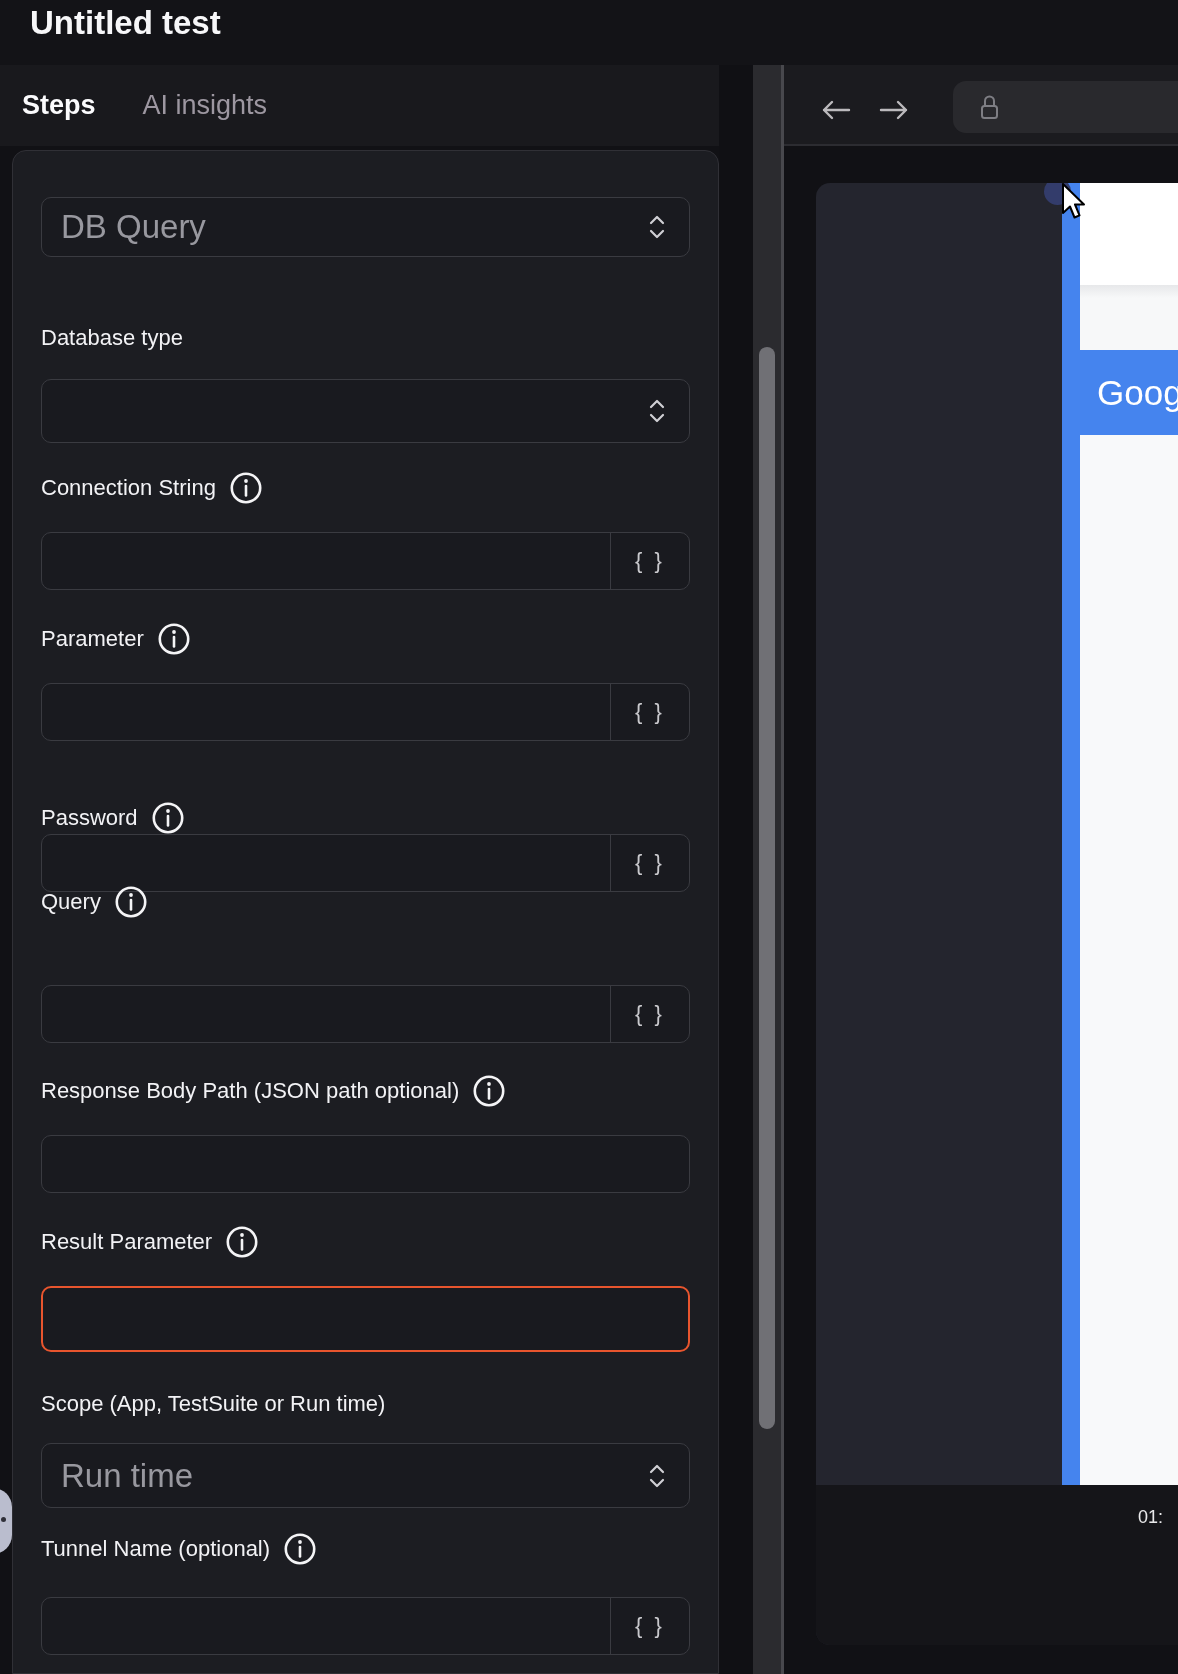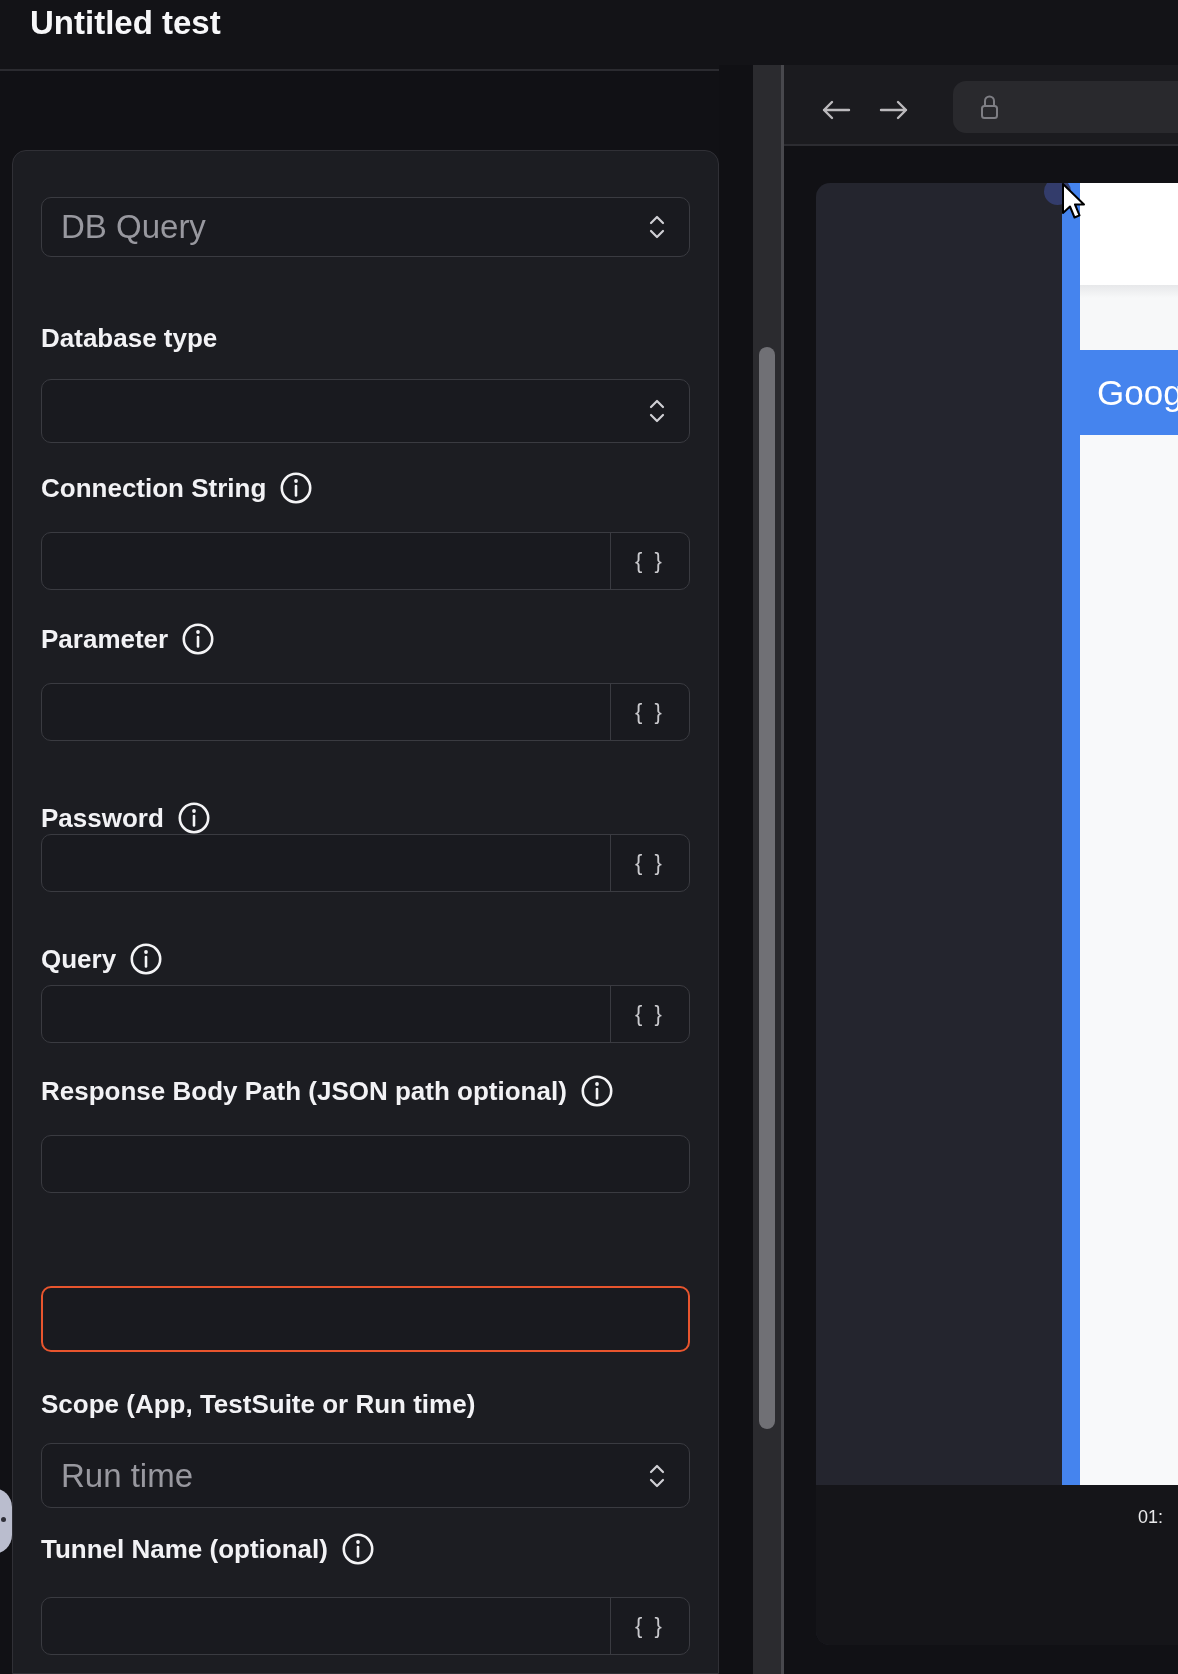--- a/index.html
+++ b/index.html
@@ -29,21 +29,21 @@
   .chromerow { position:absolute; left:784px; top:65px; width:394px; height:81px;
     background:#1b1b1f; border-bottom:2px solid #2c2c31; }
   .nav-arrow { position:absolute; top:33px; width:32px; height:24px; }
   .addressbar { position:absolute; left:169px; top:16px; width:252px; height:52px;
     border-radius:13px; background:#29292d; }
   .lock { position:absolute; left:26px; top:11px; }
   
   .formcard { position:absolute; left:12px; top:150px; width:707px; height:1524px;
     background:#1c1d22; border:1px solid #303036; border-radius:14px 14px 0 0; }
   .flabel { position:absolute; left:41px; height:36px; display:flex; align-items:center;
-    gap:13px; color:#f2f2f5; font-size:26px; font-weight:700; white-space:nowrap; }
+    gap:13px; color:#f2f2f5; font-size:22px; font-weight:400; white-space:nowrap; }
   .fctrl { position:absolute; left:41px; width:649px; height:58px; background:#191a1f;
     border:1px solid #3a3b41; border-radius:10px; }
   .fctrl.select { display:flex; align-items:center; justify-content:space-between;
     padding:0 24px 0 19px; }
   .fctrl.select .val { color:#98989f; font-size:33px; }
   .fctrl.error { border:2px solid #e8552e; }
   .varseg { position:absolute; right:0; top:0; bottom:0; width:79px;
     border-left:1px solid #3a3b41; display:flex; align-items:center; justify-content:center;
     color:#c9c9cd; font-size:22px; letter-spacing:3px; white-space:nowrap; cursor:pointer; }
   .infoicon { flex:0 0 auto; display:block; }
@@ -72,20 +72,24 @@
 </style>
 </head>
 <body>
 
 <div id="canvas">
 
   <div class="titlebar">
     <div class="title">Untitled test</div>
   </div>
 
+  <div class="tabrow">
+    <div class="tab active">Steps</div>
+    <div class="tab">AI insights</div>
+  </div>
 
   <div class="gapcol">
     <div class="sb-track"></div>
     <div class="sb-thumb"></div>
     <div class="gap-border"></div>
   </div>
 
   <div class="chromerow">
     <div class="nav-arrow" style="left:36px;">
       <svg width="32" height="24" viewBox="0 0 32 24">
@@ -157,21 +161,21 @@
     <svg class="infoicon" width="34" height="34" viewBox="0 0 34 34">
       <circle cx="17" cy="17" r="14.2" stroke="#f4f4f6" stroke-width="2.6" fill="none"></circle>
       <line x1="17" y1="15" x2="17" y2="24.5" stroke="#f4f4f6" stroke-width="2.6" stroke-linecap="round"></line>
       <circle cx="17" cy="10" r="1.9" fill="#f4f4f6"></circle>
     </svg>
   </div>
   <div class="fctrl" style="top:834px;">
     <div class="varseg">{ }</div>
   </div>
 
-  <div class="flabel" style="top:941px;">
+  <div class="flabel" style="top:884px;">
     <span>Query</span>
     <svg class="infoicon" width="34" height="34" viewBox="0 0 34 34">
       <circle cx="17" cy="17" r="14.2" stroke="#f4f4f6" stroke-width="2.6" fill="none"></circle>
       <line x1="17" y1="15" x2="17" y2="24.5" stroke="#f4f4f6" stroke-width="2.6" stroke-linecap="round"></line>
       <circle cx="17" cy="10" r="1.9" fill="#f4f4f6"></circle>
     </svg>
   </div>
   <div class="fctrl" style="top:985px;">
     <div class="varseg">{ }</div>
   </div>
@@ -179,20 +183,28 @@
   <div class="flabel" style="top:1073px;">
     <span>Response Body Path (JSON path optional)</span>
     <svg class="infoicon" width="34" height="34" viewBox="0 0 34 34">
       <circle cx="17" cy="17" r="14.2" stroke="#f4f4f6" stroke-width="2.6" fill="none"></circle>
       <line x1="17" y1="15" x2="17" y2="24.5" stroke="#f4f4f6" stroke-width="2.6" stroke-linecap="round"></line>
       <circle cx="17" cy="10" r="1.9" fill="#f4f4f6"></circle>
     </svg>
   </div>
   <div class="fctrl" style="top:1135px;"></div>
 
+  <div class="flabel" style="top:1224px;">
+    <span>Result Parameter</span>
+    <svg class="infoicon" width="34" height="34" viewBox="0 0 34 34">
+      <circle cx="17" cy="17" r="14.2" stroke="#f4f4f6" stroke-width="2.6" fill="none"></circle>
+      <line x1="17" y1="15" x2="17" y2="24.5" stroke="#f4f4f6" stroke-width="2.6" stroke-linecap="round"></line>
+      <circle cx="17" cy="10" r="1.9" fill="#f4f4f6"></circle>
+    </svg>
+  </div>
   <div class="fctrl error" style="top:1286px; height:66px;"></div>
 
   <div class="flabel" style="top:1386px;">
     <span>Scope (App, TestSuite or Run time)</span>
   </div>
   <div class="fctrl select" style="top:1443px; height:65px;">
     <span class="val">Run time</span>
     <svg width="16" height="24" viewBox="0 0 16 24">
       <polyline points="2,8 8,2 14,8" stroke="#cfcfd4" stroke-width="2.2" fill="none" stroke-linecap="round" stroke-linejoin="round"></polyline>
       <polyline points="2,16 8,22 14,16" stroke="#cfcfd4" stroke-width="2.2" fill="none" stroke-linecap="round" stroke-linejoin="round"></polyline>

